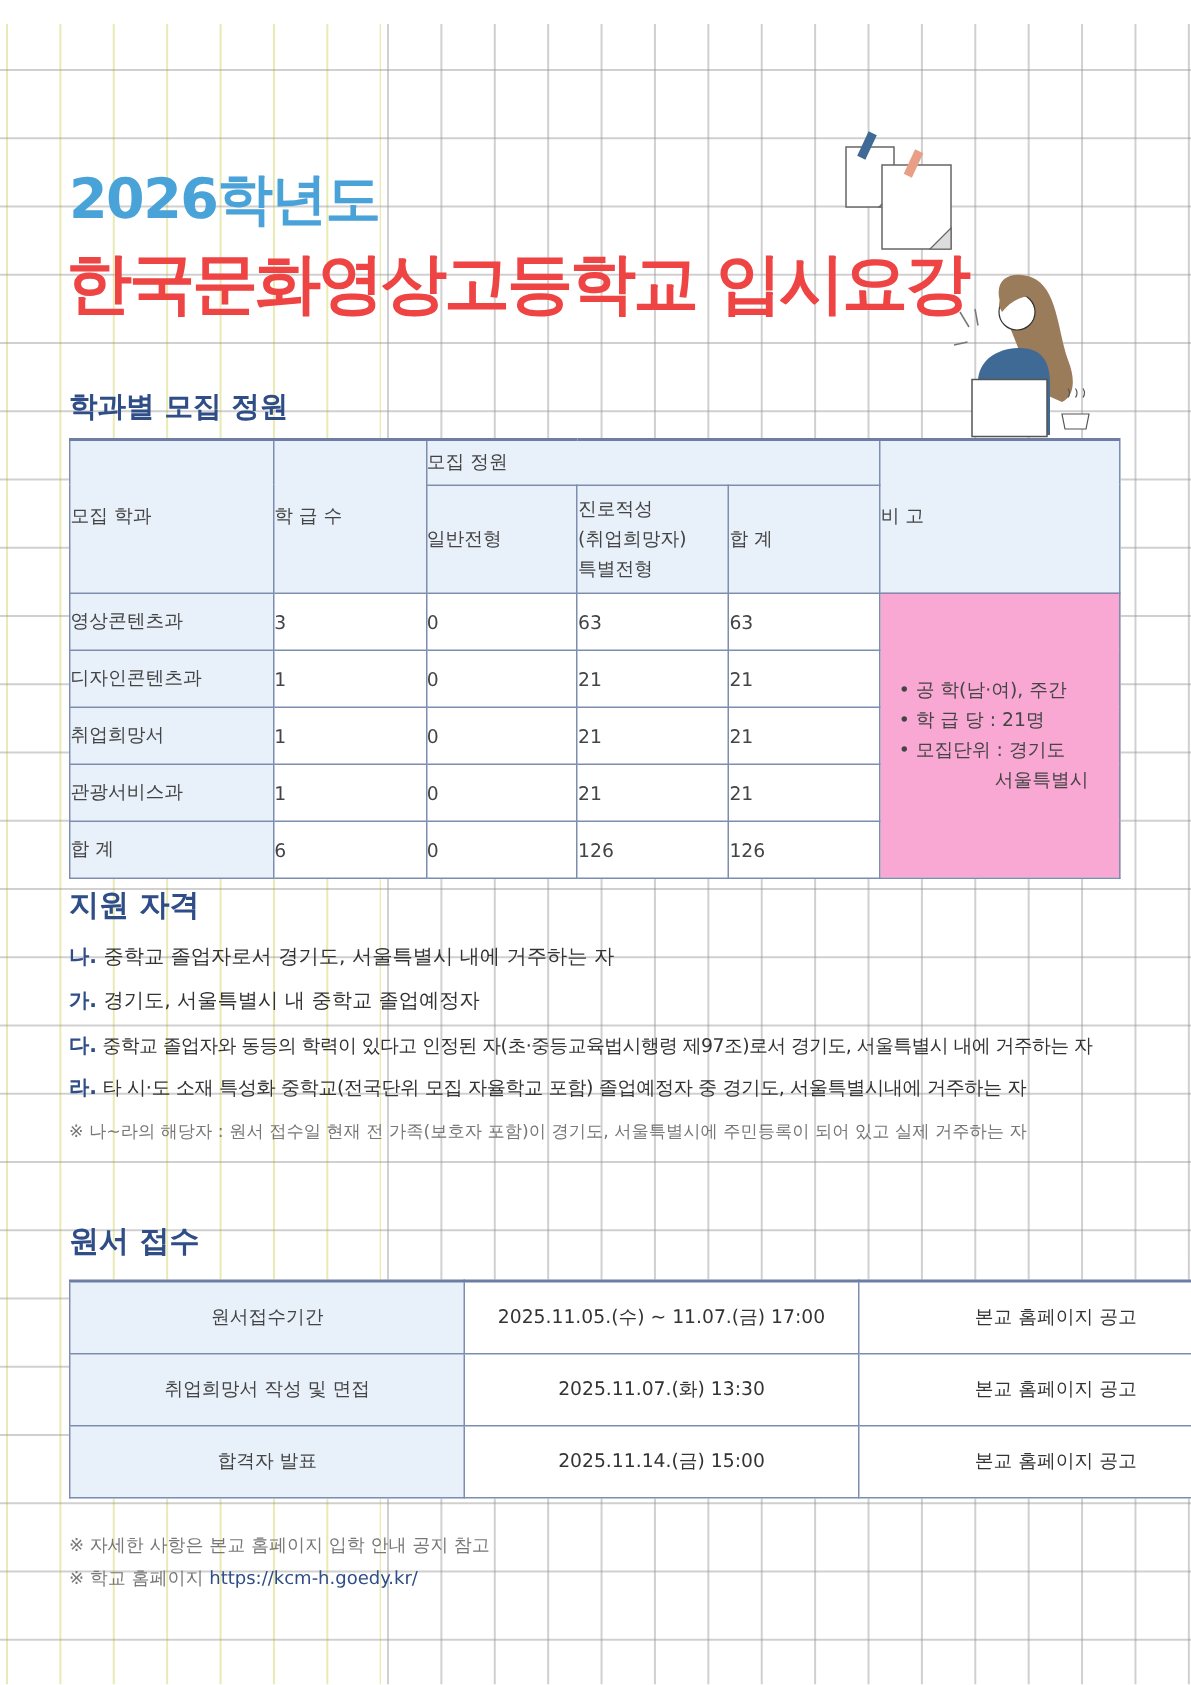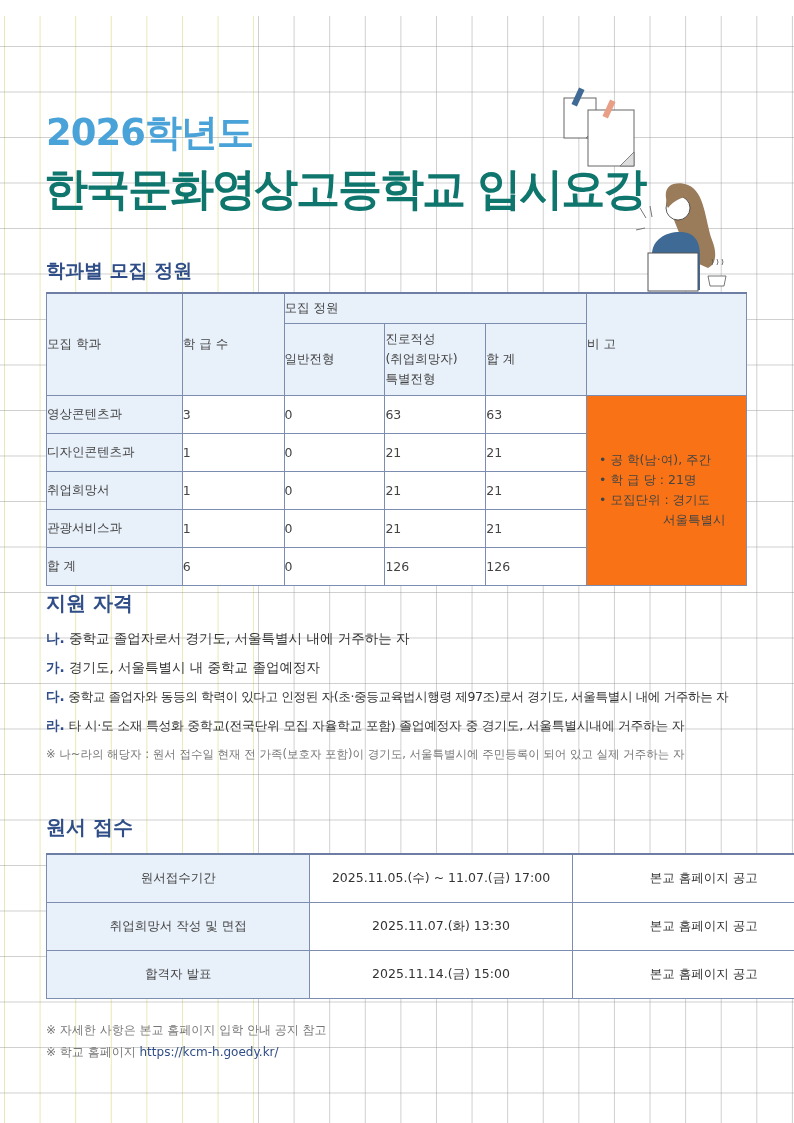--- a/index.html
+++ b/index.html
@@ -11,32 +11,32 @@
     background-size:794px 45.5px, 35.6px 1107px;
     background-position:0 30px, 4px 0;}
   .grid-yellow{position:absolute;left:0;top:16px;width:254px;height:1107px;
     background-image:linear-gradient(to right, rgba(230,232,170,0.9) 1px, transparent 1px);
     background-size:35.6px 1107px;background-position:4px 0;background-color:#fff;opacity:1;}
   .grid-yellow-h{position:absolute;left:0;top:16px;width:254px;height:1107px;
     background-image:linear-gradient(to bottom, rgba(150,150,150,0.45) 1px, transparent 1px);
     background-size:794px 45.5px;background-position:0 30px;}
   .content{position:absolute;left:0;top:0;width:794px;height:1123px;}
   .year{position:absolute;left:46px;top:108px;font-size:37px;font-weight:bold;color:#4aa3d8;letter-spacing:-1px;}
-  .title{position:absolute;left:44px;top:160px;font-size:44px;font-weight:bold;color:#0f766e;letter-spacing:-2px;}
+  .title{position:absolute;left:44px;top:160px;font-size:44px;font-weight:bold;color:#ef4444;letter-spacing:-2px;}
   .h2{position:absolute;font-weight:bold;color:#2f4d87;}
   .h2.small{font-size:19px;}
   .h2.big{font-size:20px;}
   table{border-collapse:collapse;position:absolute;background:#fff;}
   .t1{left:46px;top:292px;width:701px;font-size:12.5px;color:#444;}
   .t1 td,.t1 th{border:1px solid #7d8db0;text-align:left;font-weight:normal;padding:0;}
   .t1 thead th{background:#e8f0fa;}
   .t1 thead{border-top:2px solid #6e7da3;}
   .t1 tbody td.dept{background:#e8f0fa;}
   .t1 tbody tr{height:38px;}
-  .note-cell{background:#f97316;text-align:left !important;padding-left:12px !important;line-height:20px;}
+  .note-cell{background:#f9a8d4;text-align:left !important;padding-left:12px !important;line-height:20px;}
   .note-cell .indent{padding-left:64px;}
   .quals{position:absolute;left:46px;top:624px;font-size:13.5px;color:#333;}
   .quals div{height:29px;line-height:29px;white-space:nowrap;}
   .quals .mk{color:#2f4d87;font-weight:bold;}
   .quals .note{font-size:11.5px;color:#777;}
   .t2{left:46px;top:853px;width:790px;font-size:12.5px;color:#333;border-top:2px solid #6e7da3;}
   .t2 td{border:1px solid #7d8db0;text-align:center;height:47px;padding:0;}
   .t2 td.lab{background:#e8f0fa;color:#444;}
   .foot{position:absolute;left:46px;top:1019px;font-size:12px;color:#777;line-height:22px;}
   .foot .url{color:#2f4d87;}

